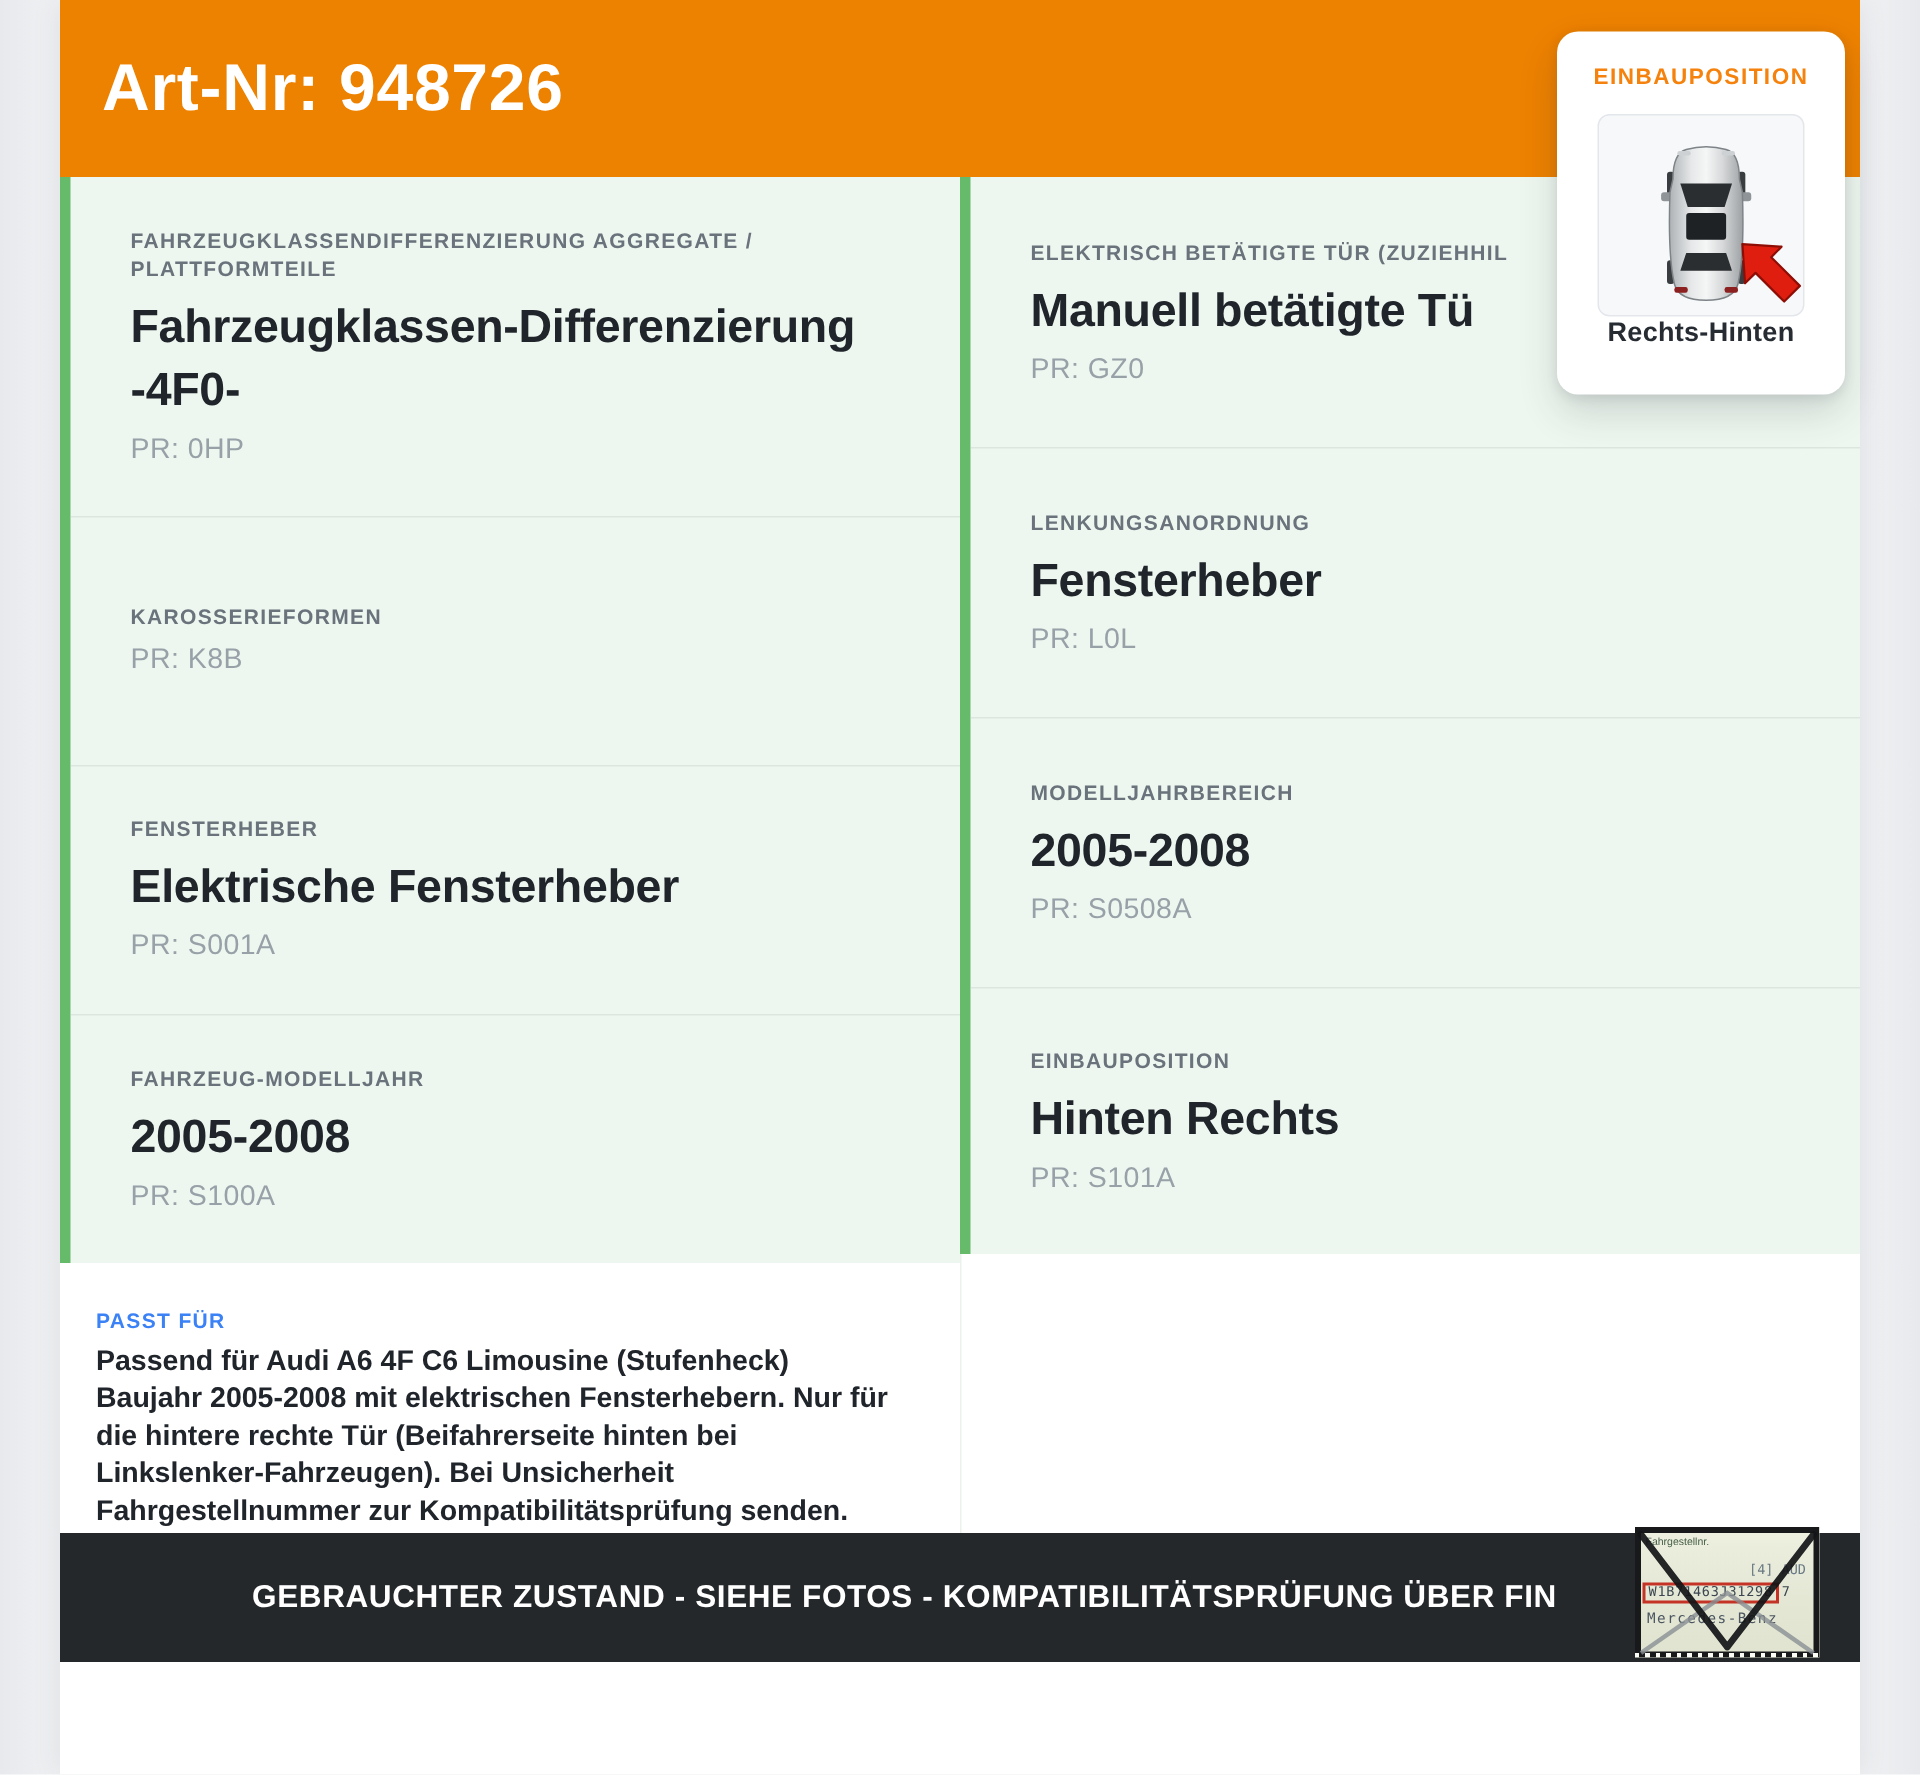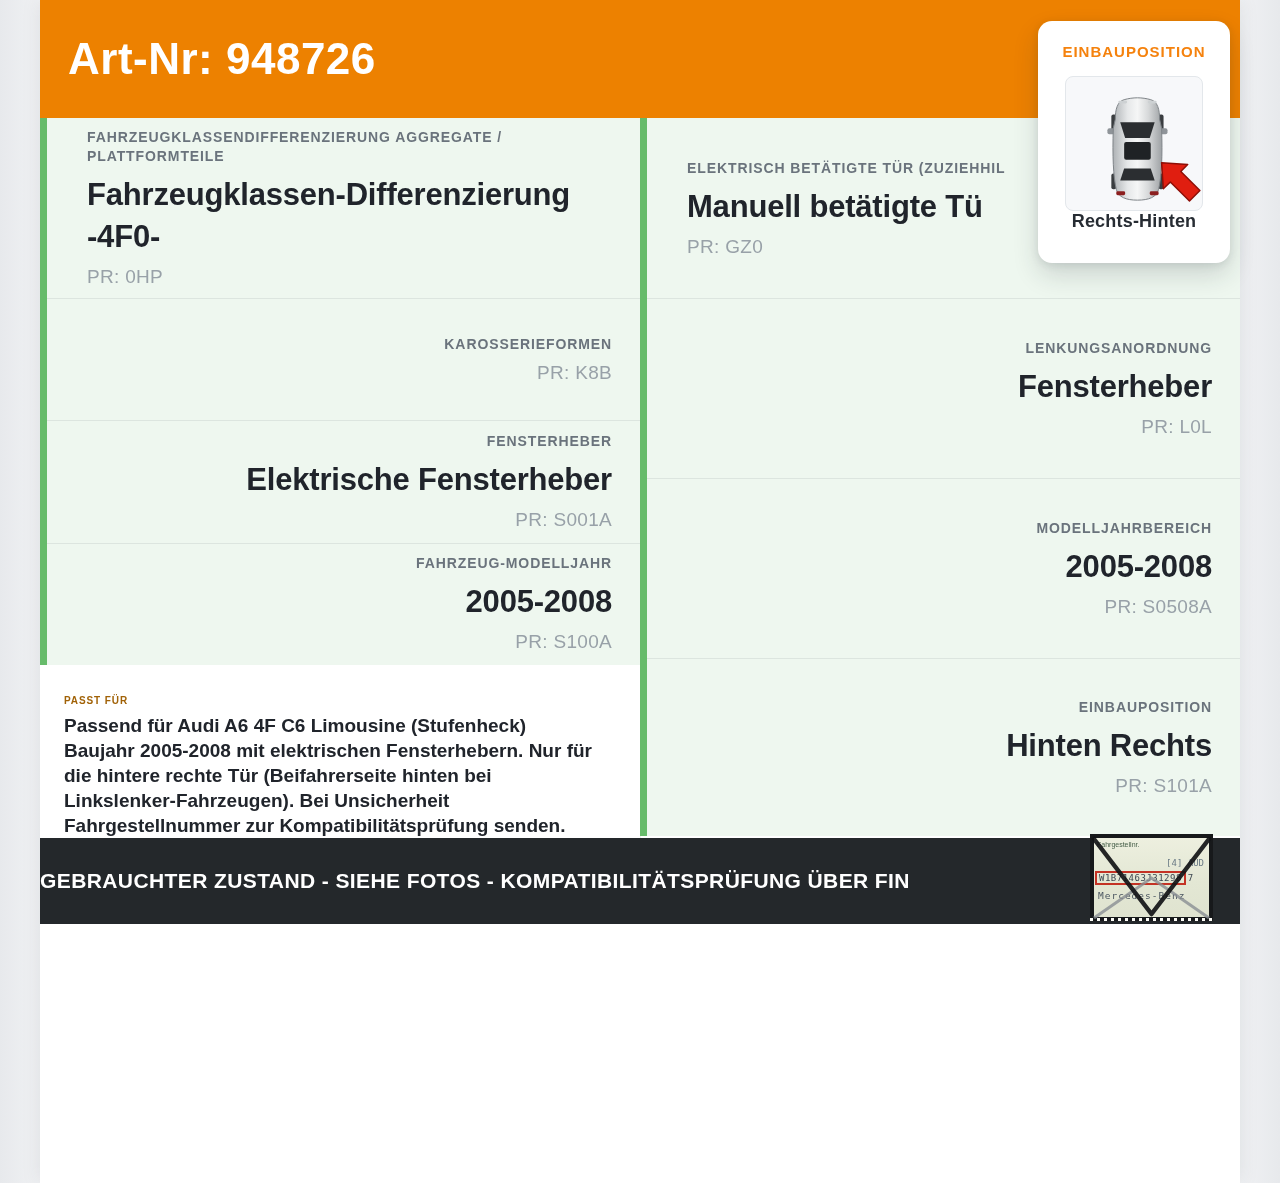--- a/index.html
+++ b/index.html
@@ -15,61 +15,61 @@
   }
 
   
   .topbar { height:118px; background:#ED8100; }
   .topbar h1 {
     padding:34px 0 0 28px; font-size:44px; font-weight:bold;
     color:#ffffff; letter-spacing:.5px;
   }
 
   
-  .columns { display:flex; height:720px; background:#fff; }
+  .columns { display:flex; height:904px; background:#fff; }
   .col { width:600px; display:flex; flex-direction:column; background:#fff; }
 
   .card {
     background:#EEF7EF; border-left:7px solid #66BB6A;
     padding:10px 28px 10px 40px;
     display:flex; flex-direction:column; justify-content:center;
   }
-  .card + .card { box-shadow:inset 0 1px 0 #dce5df;text-align:right; }
+  .card + .card { box-shadow:inset 0 1px 0 #dce5df; }
   .h245 { height:245px; } .h180 { height:180px; } .h178 { height:178px; }
 
   .card-label {
     font-size:14px; font-weight:bold; color:#6A737C;
     letter-spacing:.9px; line-height:19px; margin-bottom:8px;
   }
   .card-value {
     font-size:31px; font-weight:bold; color:#20242B;
     line-height:42px; margin-bottom:8px; letter-spacing:-.2px;
   }
   .card-pr { font-size:19px; color:#98A1A8; letter-spacing:.3px; }
   .clip-line .card-label, .clip-line .card-value { white-space:nowrap; overflow:hidden; }
 
   
   .passt { height:194px; background:#fff; padding:30px 40px 0 24px; }
   .passt-label {
-    font-size:10px; font-weight:bold; color:#a16207;
+    font-size:14px; font-weight:bold; color:#3b82f6;
     letter-spacing:.9px; margin-bottom:7px;
   }
   .passt-text {
     font-size:19px; font-weight:bold; color:#20242B;
     line-height:25px; max-width:550px;
   }
 
   .filler { flex:1; background:#fff; border-left:1px solid #edf1ee; }
 
   
   .bottombar {
     height:86px; background:#24282B; display:flex; align-items:center; position:relative;
   }
   .footer-text {
-    flex:1; color:#ffffff; font-weight:bold;
+    flex:1; text-align:center; color:#ffffff; font-weight:bold;
     font-size:21px; letter-spacing:.4px; padding-right:74px;
   }
   .stamp {
     position:absolute; right:27px; bottom:3px; width:123px; height:87px;
     background:linear-gradient(180deg,#eef0e0 0%,#e3e7d4 55%,#dfe3cf 100%);
     overflow:hidden;
   }
   .stamp::before, .stamp::after {
     content:""; position:absolute; left:0; right:0; height:3px;
     background:repeating-linear-gradient(90deg,#fdfdf8 0 3px,rgba(0,0,0,0) 3px 7px);

